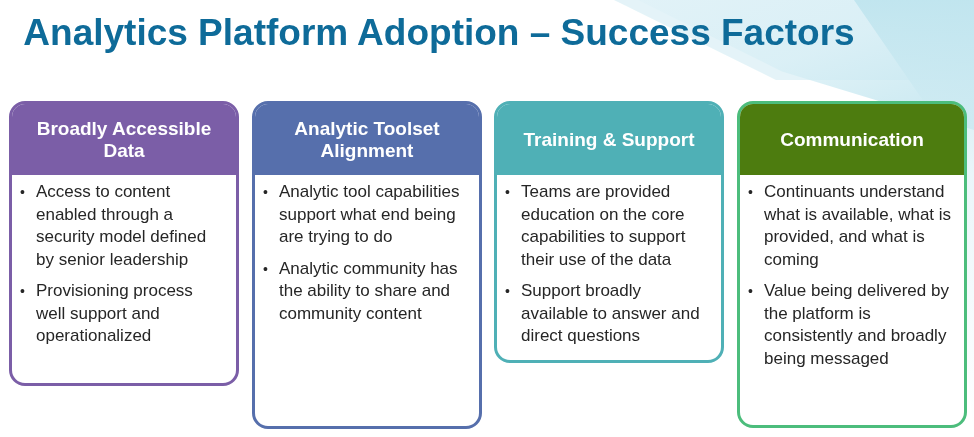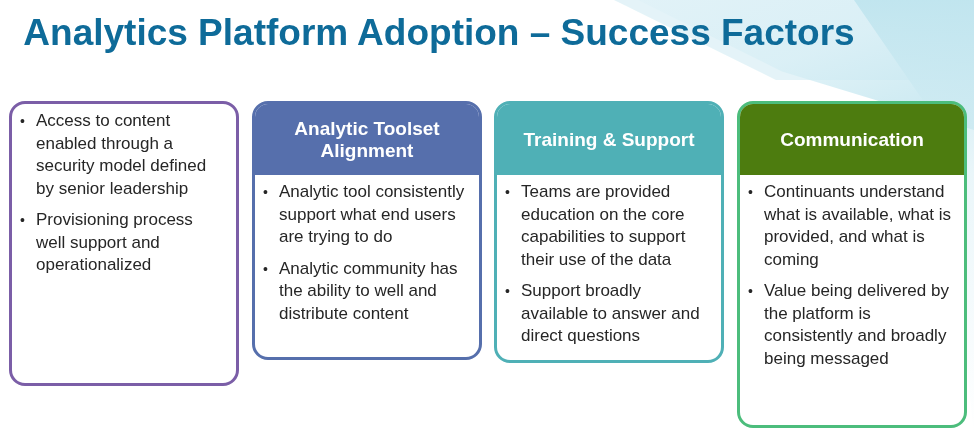--- a/index.html
+++ b/index.html
@@ -56,60 +56,61 @@
       font-size: 17px; line-height: 22.5px; color: #262626;
       margin-bottom: 9px;
     }
     .bullet:last-child { margin-bottom: 0; }
     .bullet-dot {
       width: 16px; flex: 0 0 16px; font-size: 14px;
       line-height: 22.5px; color: #262626;
     }
     .c1 { left: 9px; height: 285px; border-color: #7b5ea7; }
     .c1 .card-header { background: #7b5ea7; }
-    .c2 { left: 252px; height: 259px; border-color: #566fac; }
+    .c2 { left: 252px; height: 328px; border-color: #566fac; }
     .c2 .card-header { background: #566fac; }
     .c3 { left: 494px; height: 262px; border-color: #4fb0b6; }
     .c3 .card-header { background: #4fb0b6; }
     .c4 { left: 737px; height: 327px; border-color: #4cbd7c; }
     .c4 .card-header { background: #4d7c0f; }
   </style>
 </head>
 <body>
 
 <div class="slide">
   <div class="bg-shape bg3"></div>
   <div class="bg-shape bg1"></div>
   <div class="bg-shape bg2"></div>
 
   <h1 class="title">Analytics Platform Adoption – Success Factors</h1>
 
   <div class="card c1">
+    <div class="card-header">Broadly Accessible Data</div>
     <div class="card-body">
       <div class="bullet">
         <span class="bullet-dot">•</span>
         <span>Access to content enabled through a security model defined by senior leadership</span>
       </div>
       <div class="bullet">
         <span class="bullet-dot">•</span>
         <span>Provisioning process well support and operationalized</span>
       </div>
     </div>
   </div>
 
   <div class="card c2">
     <div class="card-header">Analytic Toolset Alignment</div>
     <div class="card-body">
       <div class="bullet">
         <span class="bullet-dot">•</span>
-        <span>Analytic tool consistently support what end users are trying to do</span>
+        <span>Analytic tool capabilities support what end being are trying to do</span>
       </div>
       <div class="bullet">
         <span class="bullet-dot">•</span>
-        <span>Analytic community has the ability to well and distribute content</span>
+        <span>Analytic community has the ability to share and community content</span>
       </div>
     </div>
   </div>
 
   <div class="card c3">
     <div class="card-header">Training &amp; Support</div>
     <div class="card-body">
       <div class="bullet">
         <span class="bullet-dot">•</span>
         <span>Teams are provided education on the core capabilities to support their use of the data</span>

